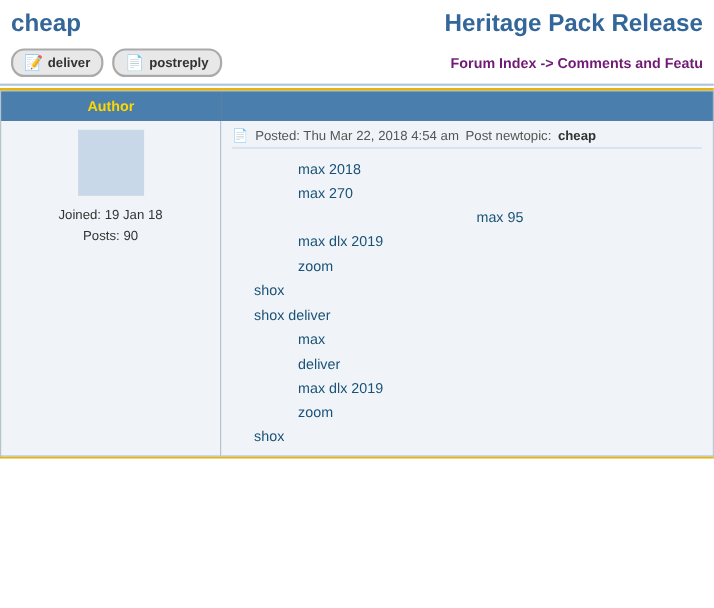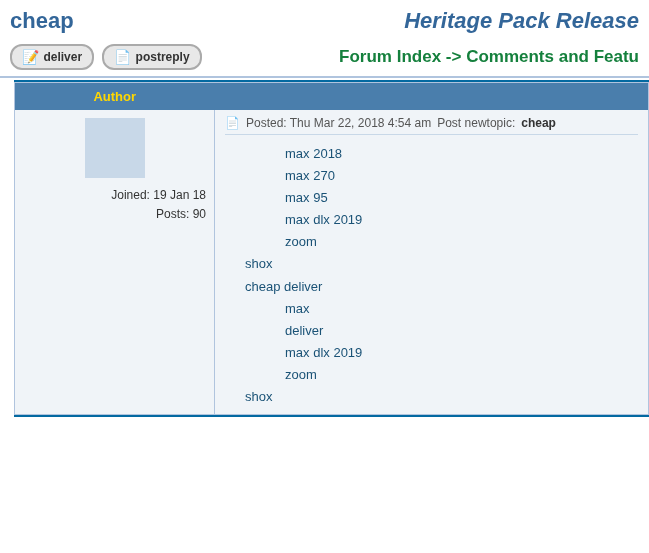--- a/index.html
+++ b/index.html
@@ -28,21 +28,20 @@
       margin-top: 2px;
     }
     .header-left .pagination a {
       color: #336699;
       text-decoration: none;
     }
     .header-right .page-title {
       font-size: 22px;
       font-weight: bold;
       color: #336699;
-      font-style: italic;
     }
 
     
     .toolbar {
       display: flex;
       align-items: center;
       padding: 6px 10px;
       background: #fff;
     }
     .toolbar-left {
@@ -61,43 +60,42 @@
       cursor: pointer;
       font-size: 12px;
       font-weight: bold;
       color: #333;
       text-decoration: none;
     }
     .btn-action .btn-icon {
       font-size: 14px;
     }
     .toolbar-right {
-      font-size: 17px;
-      color: #15803d;
+      font-size: 13px;
+      color: #701a75;
       font-weight: bold;
     }
 
     
     .divider {
       height: 2px;
       background: #b0c4de;
       margin: 0 0 2px 0;
     }
 
     
     .post-table {
       width: 100%;
       border-collapse: collapse;
       border: 1px solid #b0c4de;
       margin: 0 0 0 0;
     }
     .post-table-wrapper {
       padding: 2px 0;
-      background: #0369a1;
-      margin-left: 14px;
+      background: #eab308;
     }
     .col-header-row th {
       background: #4a7eac;
       color: #fff;
       font-size: 13px;
       font-weight: bold;
       padding: 6px 8px;
       text-align: center;
     }
     .col-header-row th.author-col {
@@ -111,21 +109,21 @@
     
     .post-row td {
       vertical-align: top;
       background: #f0f4f8;
     }
     .author-cell {
       width: 200px;
       border-right: 1px solid #b0c4de;
       padding: 8px;
       background: #e8eef4;
-      text-align: right;
+      text-align: center;
     }
     .author-avatar {
       width: 60px;
       height: 60px;
       background: #c8d8e8;
       margin: 0 auto 8px auto;
       display: block;
     }
     .author-meta {
       font-size: 12px;
@@ -214,25 +212,25 @@
         <td class="post-cell">
           <div class="post-header">
             <span class="post-icon">📄</span>
             <span>Posted: Thu Mar 22, 2018 4:54 am</span>
             <span>Post newtopic:</span>
             <span class="post-subject">cheap</span>
           </div>
           <div class="post-content" id="post-content-lines">
           <div style="padding-left: 60px;"><a href="#">max 2018</a></div>
               <div style="padding-left: 60px;"><a href="#">max 270</a></div>
-              <div style="padding-left: 60px;"><a href="#">max 95</a></div>
+              <div style="padding-left: 60px; text-align: center;"><a href="#">max 95</a></div>
               <div style="padding-left: 60px;"><a href="#">max dlx 2019</a></div>
               <div style="padding-left: 60px;"><a href="#">zoom</a></div>
               <div style="padding-left: 20px;"><a href="#">shox</a></div>
-              <div style="padding-left: 20px;"><a href="#">cheap deliver</a></div>
+              <div style="padding-left: 20px;"><a href="#">shox deliver</a></div>
               <div style="padding-left: 60px;"><a href="#">max</a></div>
               <div style="padding-left: 60px;"><a href="#">deliver</a></div>
               <div style="padding-left: 60px;"><a href="#">max dlx 2019</a></div>
               <div style="padding-left: 60px;"><a href="#">zoom</a></div>
               <div style="padding-left: 20px;"><a href="#">shox</a></div>
             </div>
         </td>
       </tr>
     </tbody>
   </table>

